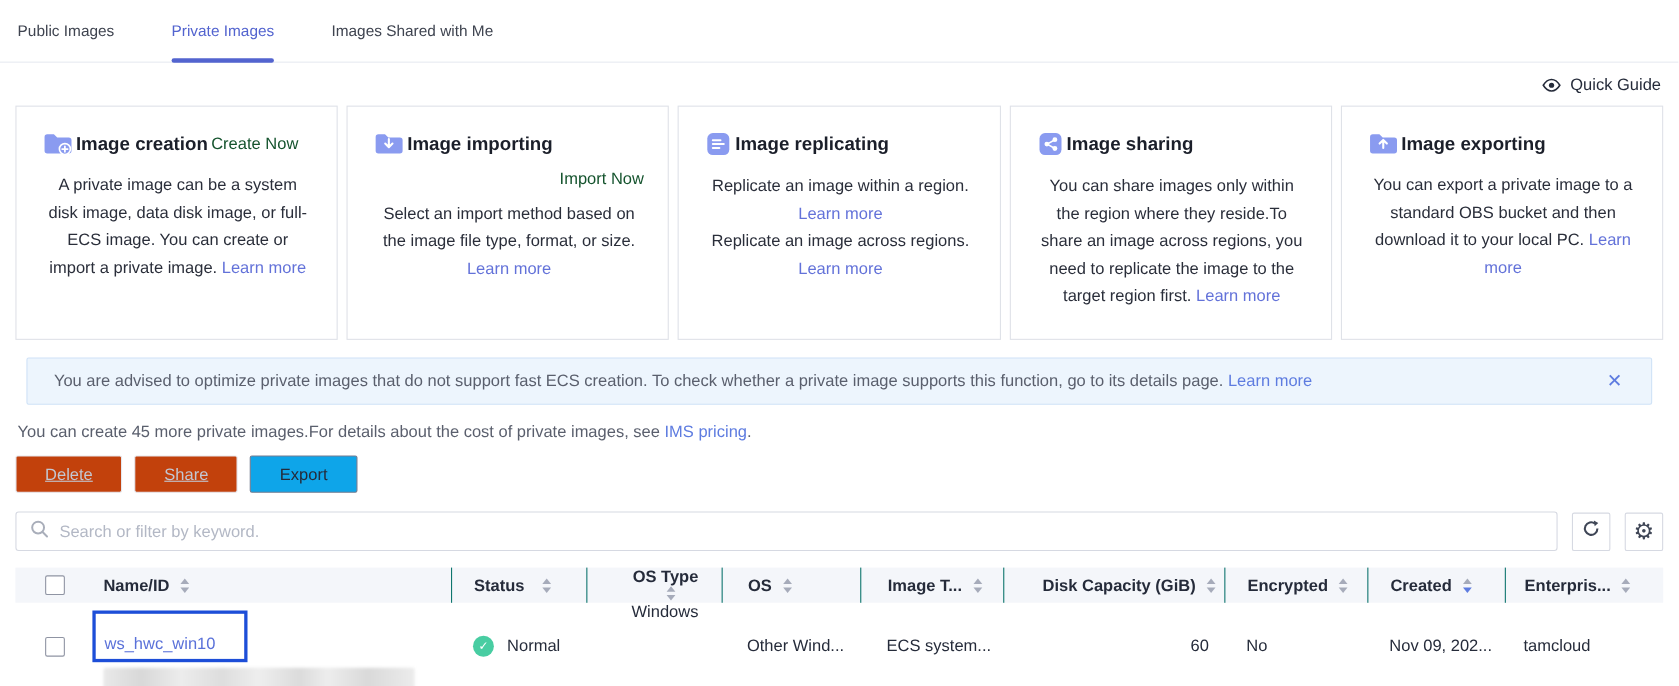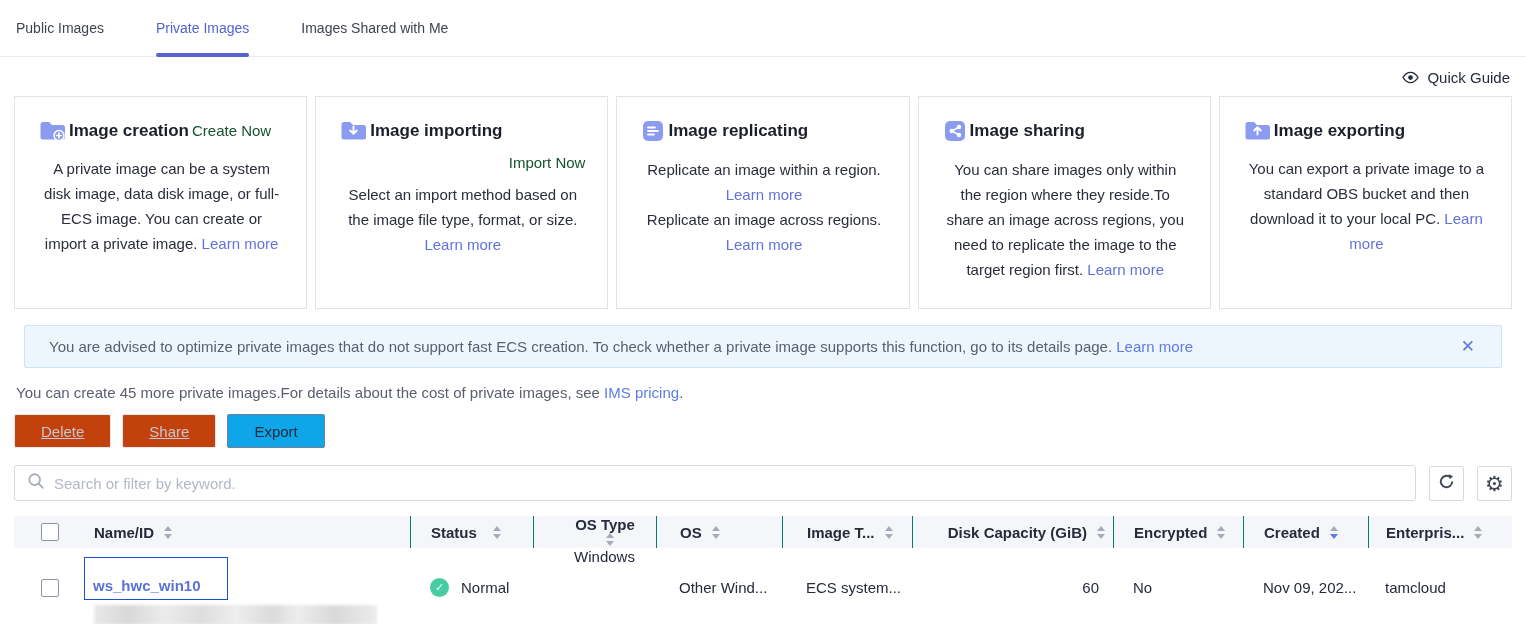--- a/index.html
+++ b/index.html
@@ -78,21 +78,21 @@
 
   .sort { display:inline-flex; flex-direction:column; gap:3px; margin-left:10px; cursor:pointer; }
   .sort .up { width:0;height:0;border-left:4px solid transparent;border-right:4px solid transparent;border-bottom:5px solid #a6abba; }
   .sort .down{ width:0;height:0;border-left:4px solid transparent;border-right:4px solid transparent;border-top:5px solid #a6abba; }
   .sort .down.active { border-top-color:#5e7ce0; }
 
   .checkbox { width:18px; height:18px; border:1px solid #8f94a3; border-radius:2px; background:#fff; cursor:pointer; }
 
   
   .name-cell { flex-direction:column; align-items:flex-start !important; justify-content:center; padding-top:6px; }
-  .red-box { display:inline-block; border:1px solid #1d4ed8; padding:19px 26px 5px 8px; margin-left:-10px;font-weight:bold; }
+  .red-box { display:inline-block; border:3px solid #1d4ed8; padding:19px 26px 5px 8px; margin-left:-10px; }
   .img-name { font-size:15px; color:#5a71d9; text-decoration:none; cursor:pointer; }
   .blur-id { margin-top:5px; width:283px; height:20px; border-radius:2px;
     background:linear-gradient(90deg,#e9e9e9 0%,#d8d8d8 12%,#ececec 25%,#dddddd 38%,#eeeeee 50%,#dbdbdb 63%,#ededed 72%,#d9d9d9 85%,#ececec 100%);
     filter:blur(1.5px); }
   .status-ok { display:inline-flex; align-items:center; gap:12px; }
   .check-circle { width:19px; height:19px; border-radius:50%; background:#48cda2; color:#fff;
     display:flex; align-items:center; justify-content:center; font-size:11px; font-weight:bold; }
 </style>
 </head>
 <body>

